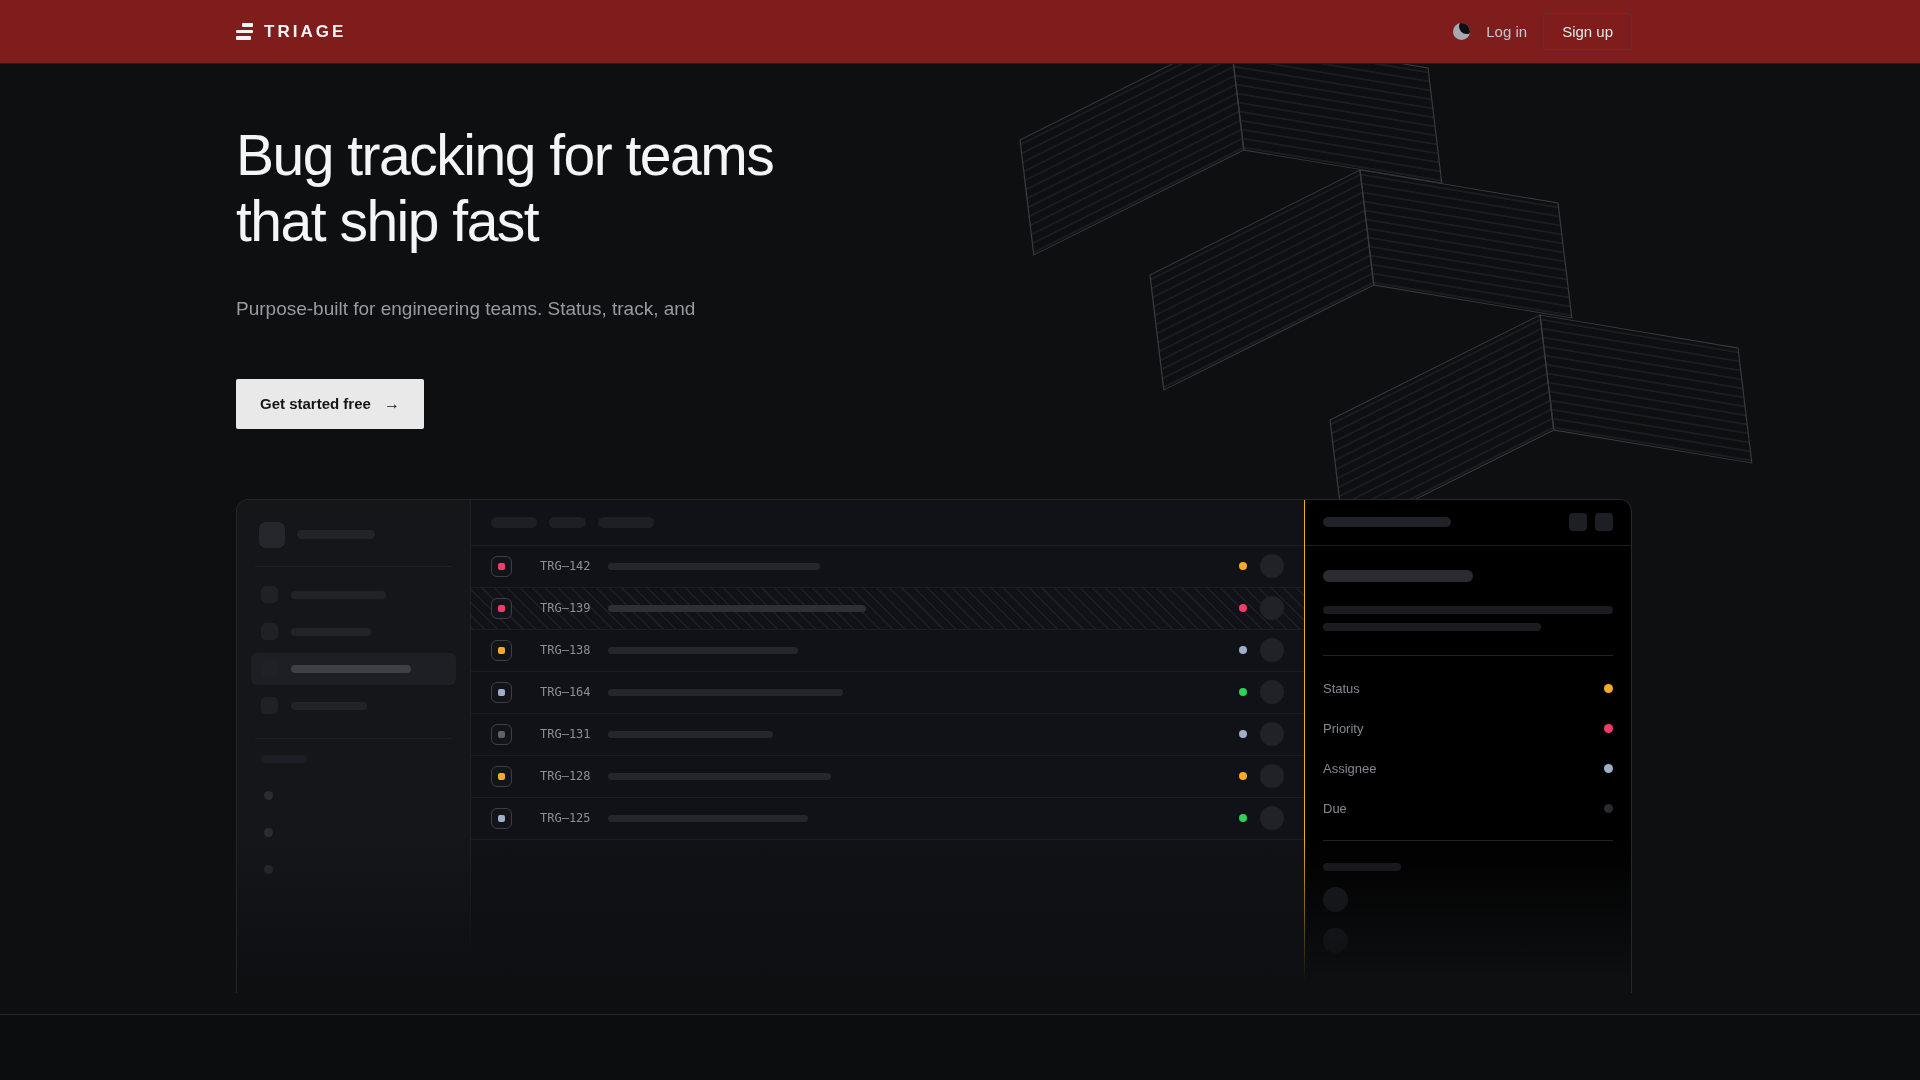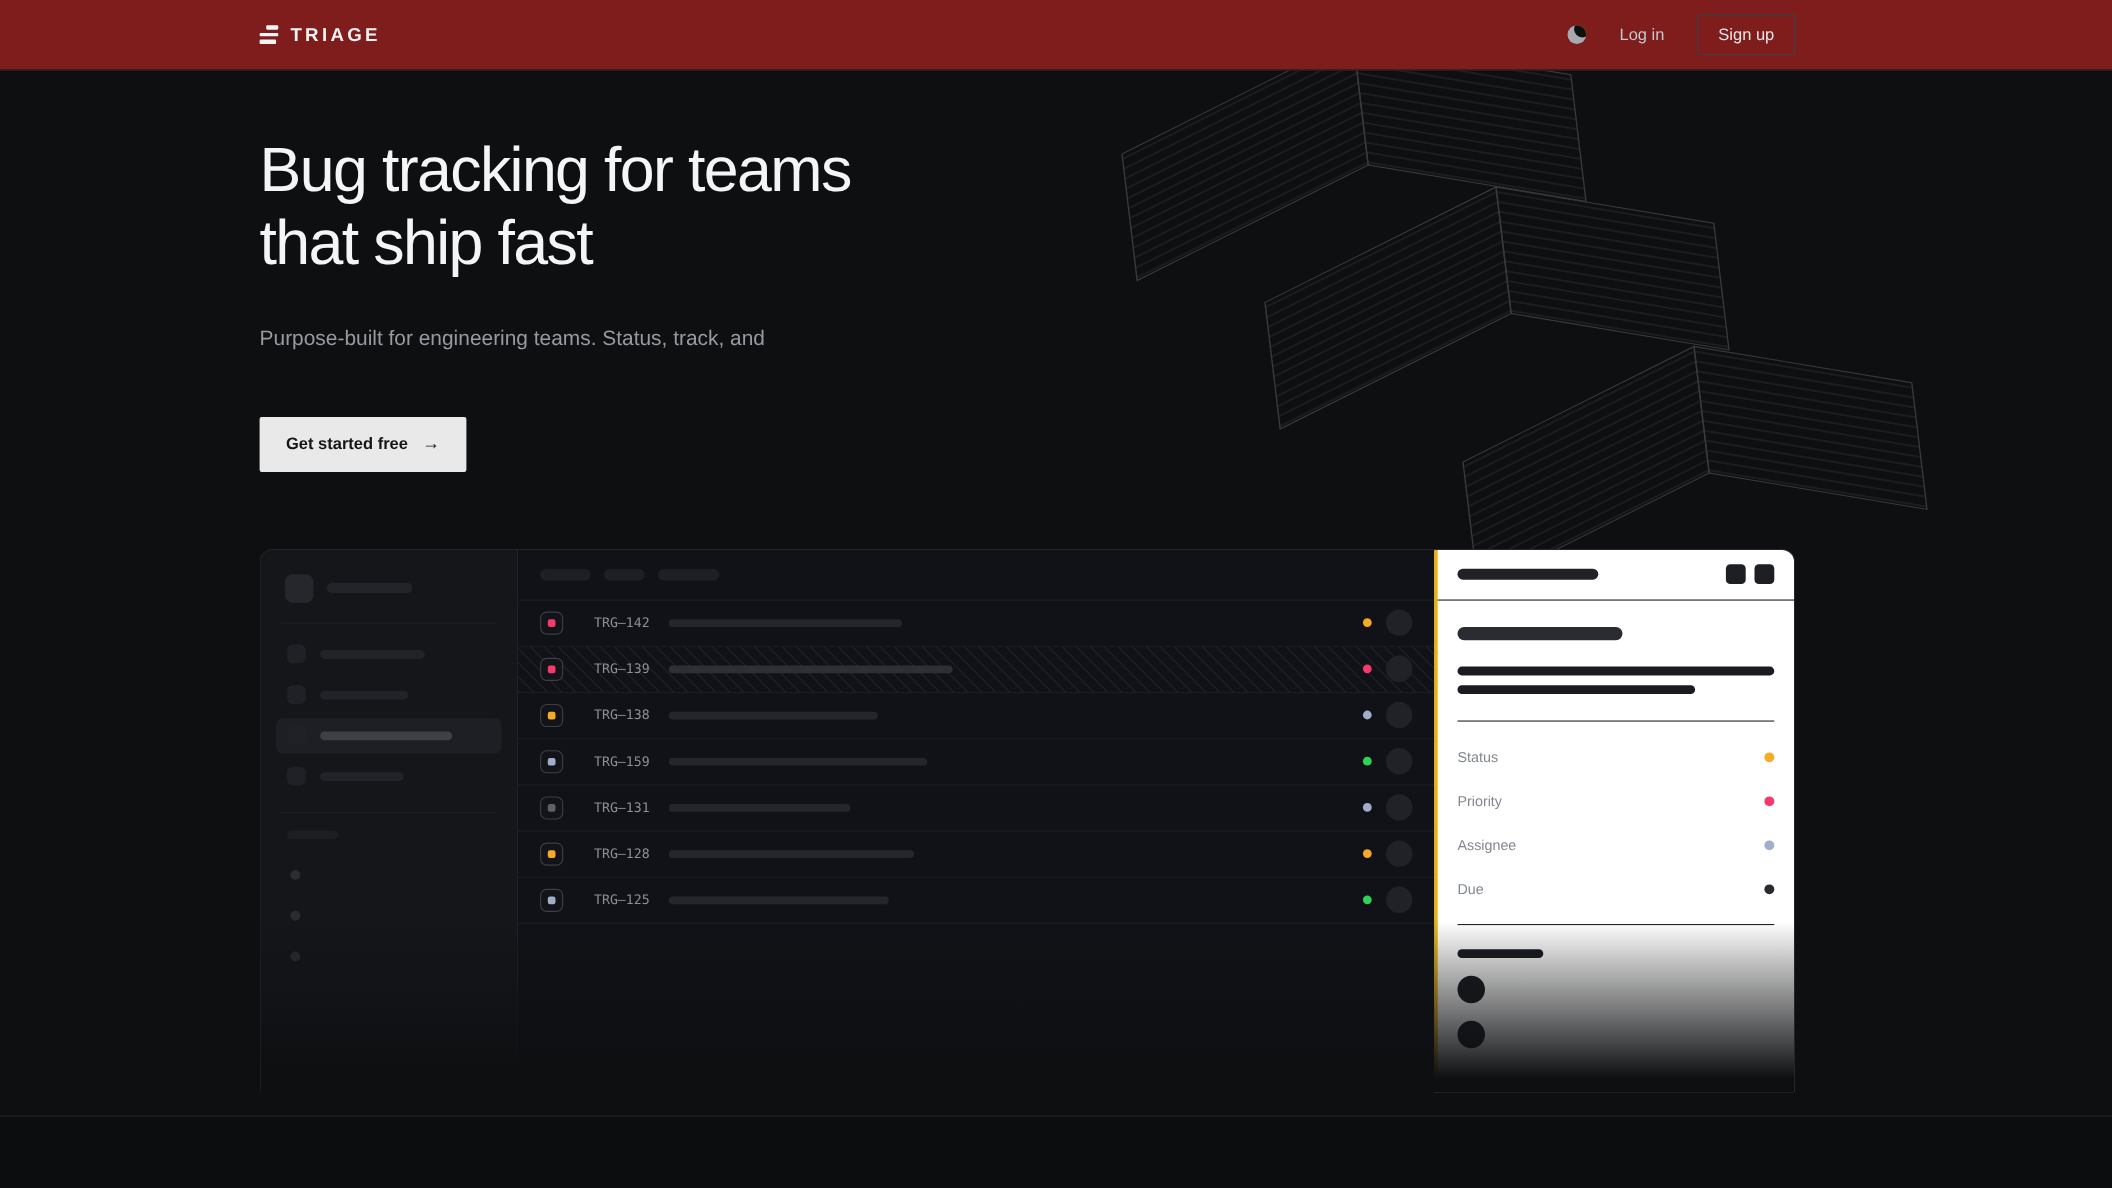--- a/index.html
+++ b/index.html
@@ -14,21 +14,21 @@
   
   nav { height:64px; border-bottom:1px solid #1f2023; position:relative; z-index:5; background:#7f1d1d; }
   .nav-inner { height:100%; display:flex; align-items:center; justify-content:space-between; }
   .brand { display:flex; align-items:center; gap:11px; cursor:pointer; }
   .logo { display:flex; flex-direction:column; gap:3px; width:17px; }
   .logo i { display:block; height:3.5px; border-radius:1px; background:#f2f3f4; }
   .logo i:nth-child(1){ width:11px; align-self:flex-end; }
   .logo i:nth-child(2){ width:17px; }
   .logo i:nth-child(3){ width:15px; align-self:flex-start; }
   .brand-name { font-size:17px; font-weight:bold; letter-spacing:3px; color:#f2f3f4; }
-  .nav-right { display:flex; align-items:center; gap:30px; }
+  .nav-right { display:flex; align-items:center; gap:16px; }
   .theme-toggle { background:none; border:none; cursor:pointer; display:flex; align-items:center; }
   .moon { width:17px; height:17px; border-radius:50%; background:#a6aab0; position:relative; overflow:hidden; display:block; }
   .moon::after { content:""; position:absolute; left:6px; top:-4px; width:15px; height:15px; border-radius:50%; background:#0e0f11; }
   .login { font-size:15px; color:#c4c7cb; cursor:pointer; text-decoration:none; }
   .signup { background:transparent; border:1px solid #3f4045; color:#e6e7e9; font-size:15px; font-family:inherit;
             padding:9px 18px; border-radius:3px; cursor:pointer; }
 
   
   .hero { position:relative; height:950px; overflow:hidden; }
   .hero-copy { position:relative; z-index:2; }
@@ -78,21 +78,21 @@
   .type-icon::after { content:""; width:7px; height:7px; border-radius:2px; background:var(--icon,#888); }
   .issue-id { font-family:"DejaVu Sans Mono", monospace; font-size:12px; color:#8b9096; margin-left:28px; width:68px; }
   .ibar { height:7px; border-radius:4px; background:#25262b; width:var(--bar,200px); }
   .row .spacer { flex:1; }
   .dot { width:8px; height:8px; border-radius:50%; background:var(--dot,#555); flex:none; }
   .avatar { width:24px; height:24px; border-radius:50%; background:#212227; margin-left:13px; flex:none; }
   .row.hl { background:repeating-linear-gradient(45deg, rgba(255,255,255,0.05) 0 1.5px, transparent 1.5px 9px); }
   .row.hl .ibar { background:#2e2f35; }
 
   
-  .mock-detail { background:#ffffff; border-left:3px solid #eab308; }
+  .mock-detail { background:#000000; border-left:1px solid #eab308; }
   .detail-head { height:46px; border-bottom:1px solid #1d1e22; display:flex; align-items:center; padding:0 18px; }
   .dh-bar { width:128px; height:10px; border-radius:5px; background:#212227; }
   .dh-sqs { margin-left:auto; display:flex; gap:8px; }
   .dh-sq { width:18px; height:18px; border-radius:4px; background:#1e1f24; }
   .detail-body { padding:20px 18px; }
   .title-bar { width:150px; height:12px; border-radius:6px; background:#2b2c31; margin-top:4px; }
   .line { height:8px; border-radius:4px; background:#1b1c21; }
   .line1 { width:100%; margin-top:24px; }
   .line2 { width:75%; margin-top:9px; }
   .ddiv { border:none; border-top:1px solid #222327; margin-top:24px; }
@@ -230,21 +230,21 @@
     <span class="type-icon"></span>
     <span class="issue-id">TRG–138</span>
     <span class="ibar"></span>
     <span class="spacer"></span>
     <span class="dot"></span>
     <span class="avatar"></span>
   </div>
 
   <div class="row" style="--icon: #9fafc9; --dot: #2dd356; --bar: 235px;">
     <span class="type-icon"></span>
-    <span class="issue-id">TRG–159</span>
+    <span class="issue-id">TRG–164</span>
     <span class="ibar"></span>
     <span class="spacer"></span>
     <span class="dot"></span>
     <span class="avatar"></span>
   </div>
 
   <div class="row" style="--icon: #5e6167; --dot: #9fafc9; --bar: 165px;">
     <span class="type-icon"></span>
     <span class="issue-id">TRG–131</span>
     <span class="ibar"></span>

